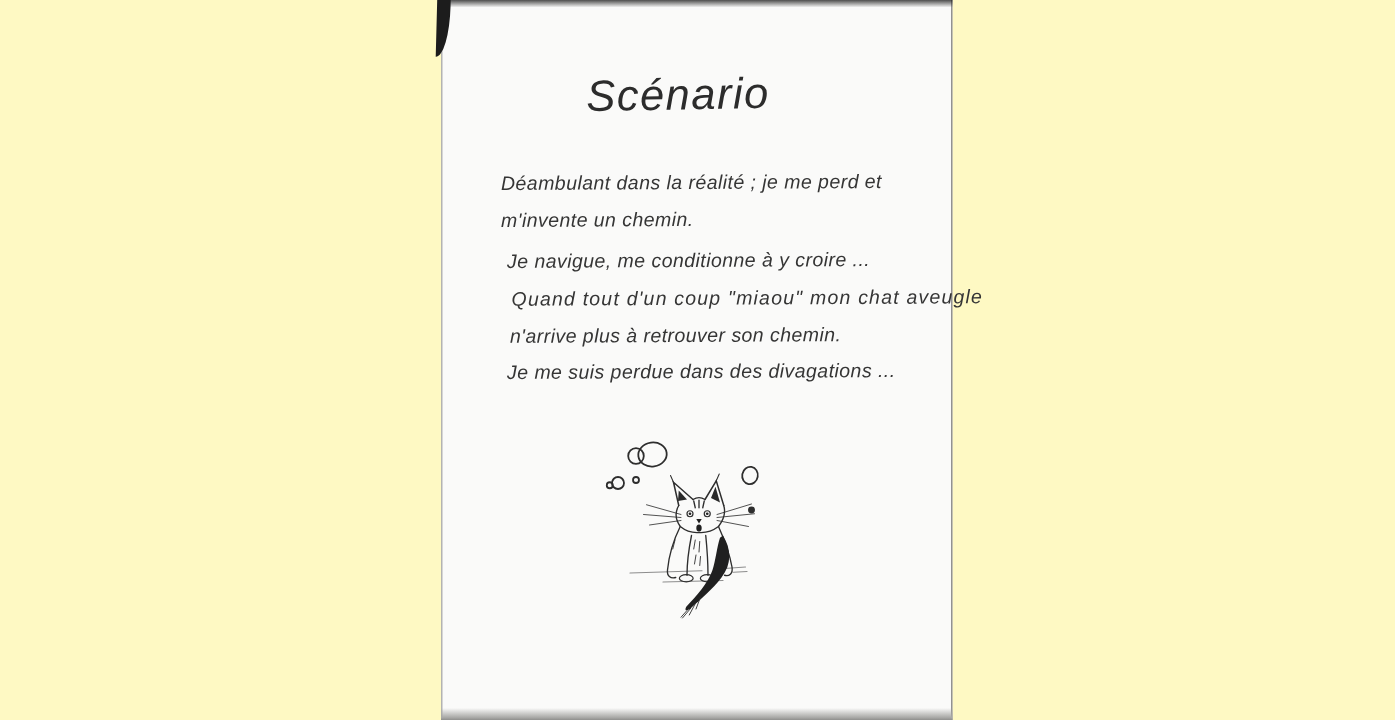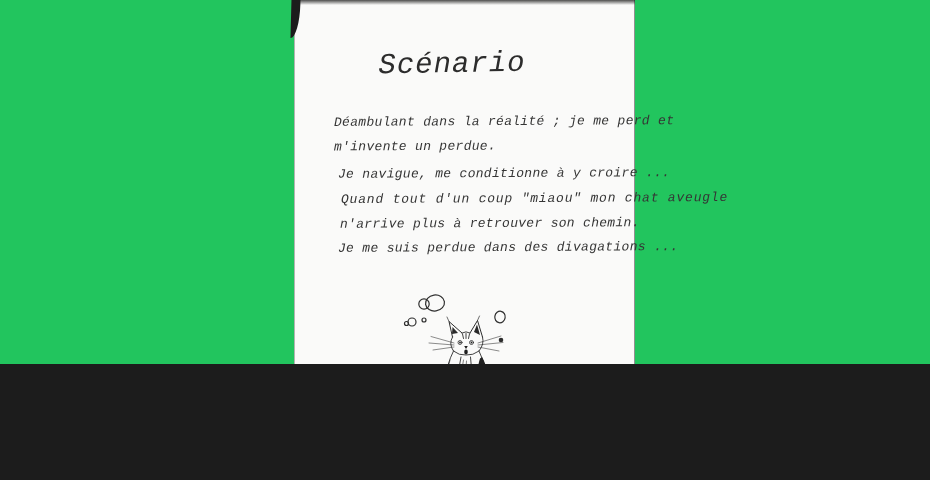--- a/index.html
+++ b/index.html
@@ -3,24 +3,24 @@
 <meta charset="utf-8">
 <style>
   html, body {
     margin: 0;
     padding: 0;
     background: #1c1c1c;
   }
   .stage {
     position: relative;
     width: 930px;
-    height: 364px;
-    background: #22c55e;
+    height: 480px;
+    background: #fef9c3;
     overflow: hidden;
-    font-family: Liberation Mono, monospace;
+    font-family: Liberation Sans, sans-serif;
   }
   
   .page {
     position: absolute;
     left: 294px;
     top: 0;
     width: 341px;
     height: 480px;
     background: #fafaf9;
     box-shadow: inset 1px 0 0 rgba(120,120,120,.55),
@@ -99,21 +99,21 @@
 <body>
 
 <div class="stage">
   <div class="page">
     <div class="corner-wedge"></div>
 
     <h1 class="title">Scénario</h1>
 
     <div class="text-block">
       <p class="line l1">Déambulant dans la réalité ; je me perd et</p>
-      <p class="line l2">m'invente un perdue.</p>
+      <p class="line l2">m'invente un chemin.</p>
       <p class="line l3">Je navigue, me conditionne à y croire ...</p>
       <p class="line l4">Quand tout d'un coup "miaou" mon chat aveugle</p>
       <p class="line l5">n'arrive plus à retrouver son chemin.</p>
       <p class="line l6">Je me suis perdue dans des divagations ...</p>
     </div>
 
     <svg class="cat-sketch" viewBox="0 0 130 135" fill="none" stroke="#2e2e2e" stroke-linecap="round">
 
       <g stroke-width="1.2">
         <ellipse cx="41" cy="18" rx="9.5" ry="8" transform="rotate(-8 41 18)"></ellipse>

